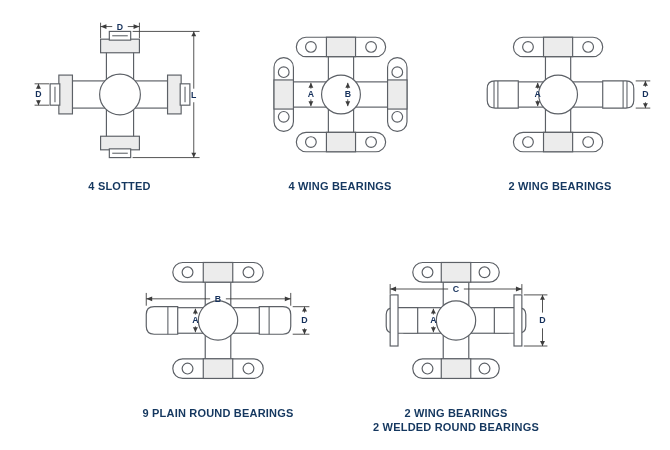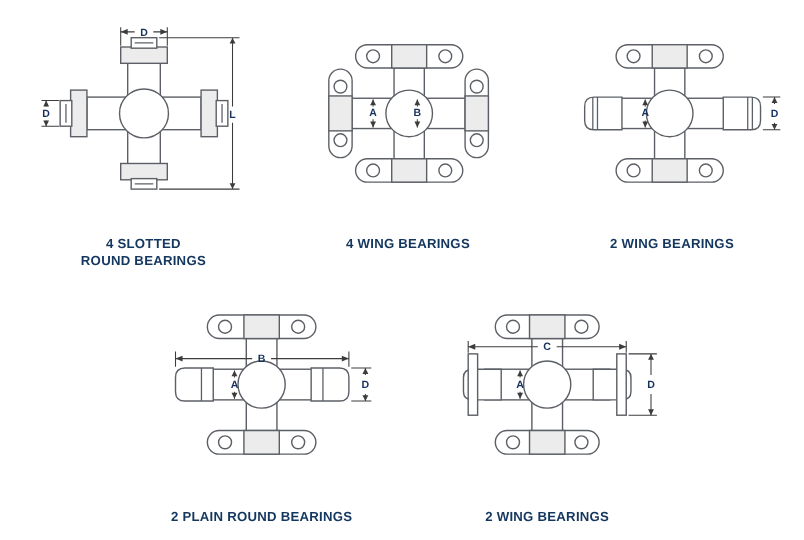--- a/index.html
+++ b/index.html
@@ -3,21 +3,21 @@
 <meta charset="utf-8">
 <style>
   * { margin:0; padding:0; box-sizing:border-box; }
   html,body { background:#ffffff; }
   .panel {
     position:relative; width:670px; height:450px; background:#fff;
     font-family:"Liberation Sans", sans-serif; overflow:hidden;
   }
   .figure { position:absolute; display:flex; flex-direction:column; align-items:center; }
   .caption {
-    margin-top:20px; text-align:center; font-weight:bold; font-size:11px;
+    margin-top:2px; text-align:center; font-weight:bold; font-size:11px;
     line-height:1.3; color:#14375f; letter-spacing:.2px; white-space:nowrap;
   }
   
   .ol  { fill:#ffffff; stroke:#5c6066; stroke-width:1.2; }
   .cap { fill:#ececec; stroke:#5c6066; stroke-width:1.2; }
   .ln  { stroke:#5c6066; stroke-width:1.1; fill:none; }
   .dim { stroke:#3c3c3c; stroke-width:0.9; fill:none; }
   .ah  { fill:#3c3c3c; stroke:none; }
   .dtx { font-family:"Liberation Sans",sans-serif; font-size:9px; font-weight:bold;
          fill:#15305b; text-anchor:middle; }
@@ -77,21 +77,20 @@
         <line class="dim" x1="108" y1="150" x2="177" y2="150"></line>
         <line class="dim" x1="171" y1="20" x2="171" y2="79"></line>
         <line class="dim" x1="171" y1="93" x2="171" y2="150"></line>
         <polygon class="ah" points="171,20 168.5,25 173.5,25"></polygon>
         <polygon class="ah" points="171,150 168.5,145 173.5,145"></polygon>
         <text class="dtx" x="171" y="89">L</text>
       </g>
     </svg>
     <div class="caption">
       <div>4 SLOTTED</div>
-      <div>ROUND BEARINGS</div>
     </div>
   </div>
 
   <div class="figure" style="left:245px; top:12px; width:190px;">
     <svg width="185" height="165" viewBox="0 0 185 170">
       <g>
         <rect class="ol" x="80" y="44" width="26" height="82"></rect>
         <rect class="ol" x="42" y="72" width="102" height="26"></rect>
       </g>
       <g>
@@ -238,21 +237,21 @@
         <line class="dim" x1="173" y1="76" x2="190" y2="76"></line>
         <line class="dim" x1="173" y1="104" x2="190" y2="104"></line>
         <line class="dim" x1="185" y1="76" x2="185" y2="82"></line>
         <line class="dim" x1="185" y1="98" x2="185" y2="104"></line>
         <polygon class="ah" points="185,76 182.5,81 187.5,81"></polygon>
         <polygon class="ah" points="185,104 182.5,99 187.5,99"></polygon>
         <text class="dtx" x="185" y="93">D</text>
       </g>
     </svg>
     <div class="caption">
-      <div>2 PLAIN ROUND BEARINGS</div>
+      <div>9 PLAIN ROUND BEARINGS</div>
     </div>
   </div>
 
   <div class="figure" style="left:356px; top:232px; width:200px;">
     <svg width="195" height="172" viewBox="0 0 195 175">
       <g>
         <rect class="ol" x="84" y="49" width="26" height="82"></rect>
         <rect class="ol" x="44" y="77" width="106" height="26"></rect>
       </g>
       <g>
@@ -297,16 +296,17 @@
         <line class="dim" x1="166" y1="116" x2="190" y2="116"></line>
         <line class="dim" x1="185" y1="64" x2="185" y2="82"></line>
         <line class="dim" x1="185" y1="98" x2="185" y2="116"></line>
         <polygon class="ah" points="185,64 182.5,69 187.5,69"></polygon>
         <polygon class="ah" points="185,116 182.5,111 187.5,111"></polygon>
         <text class="dtx" x="185" y="93">D</text>
       </g>
     </svg>
     <div class="caption">
       <div>2 WING BEARINGS</div>
+      <div>2 WELDED ROUND BEARINGS</div>
     </div>
   </div>
 
 </div>
 
 </body></html>

